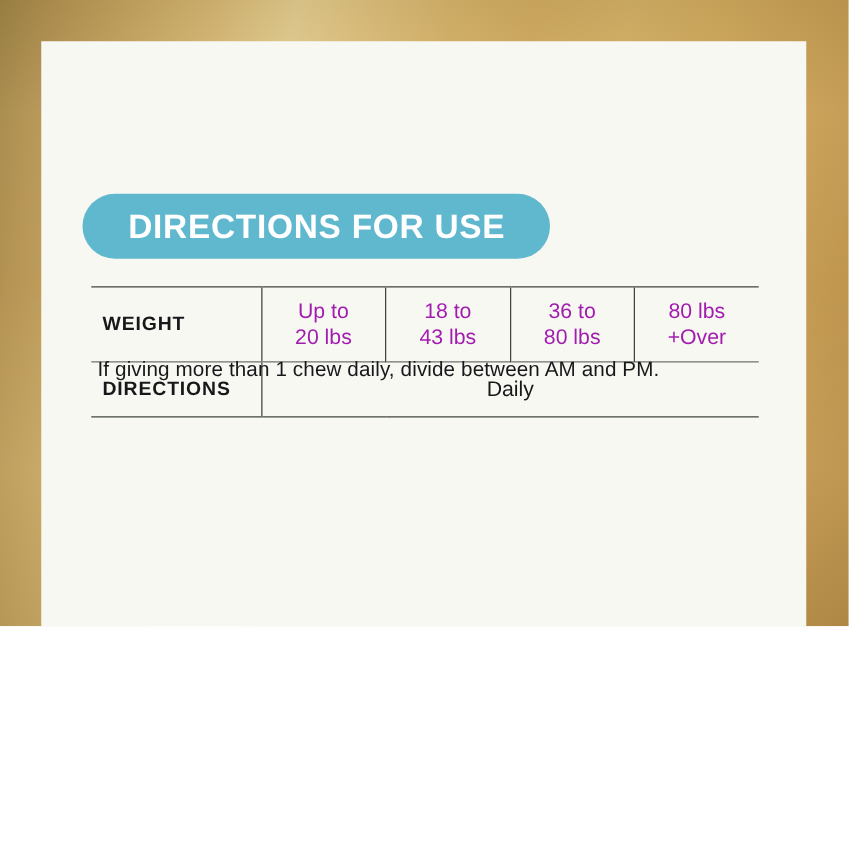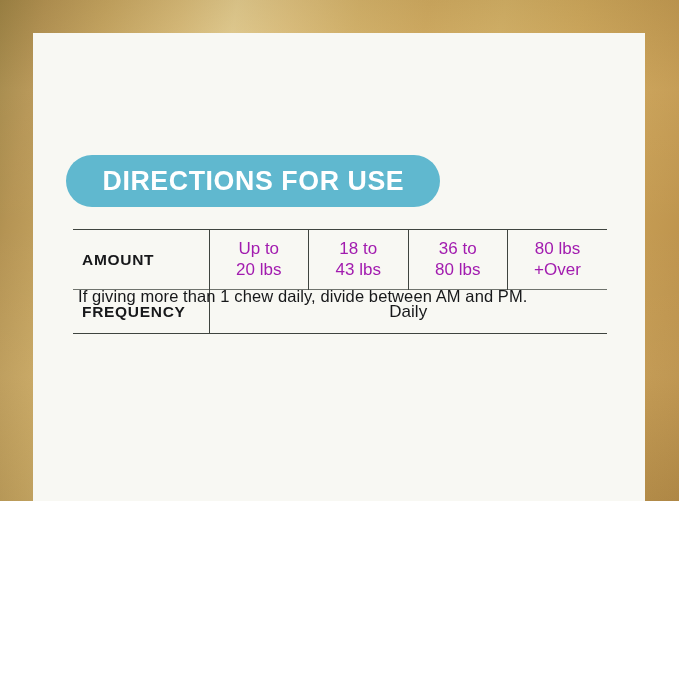--- a/index.html
+++ b/index.html
@@ -185,21 +185,21 @@
       <colgroup>
         <col class="label-col">
         <col class="data-col">
         <col class="data-col">
         <col class="data-col">
         <col class="data-col">
       </colgroup>
       <tbody>
 
         <tr class="row-weight">
-          <td class="row-label">AMOUNT</td>
+          <td class="row-label">WEIGHT</td>
 
           <td class="weight-cell">
             <span>Up to</span>
             <span>20 lbs</span>
           </td>
 
           <td class="weight-cell">
             <span>18 to</span>
             <span>43 lbs</span>
           </td>
@@ -210,21 +210,21 @@
           </td>
 
           <td class="weight-cell">
             <span>80 lbs</span>
             <span>+Over</span>
           </td>
         </tr>
 
 
         <tr class="row-frequency">
-          <td class="row-label">FREQUENCY</td>
+          <td class="row-label">DIRECTIONS</td>
           <td class="freq-cell" colspan="4">Daily</td>
         </tr>
 
       </tbody>
     </table>
 
     <div class="footnote">If giving more than 1 chew daily, divide between AM and PM.</div>
 
   </div>
 </div>

